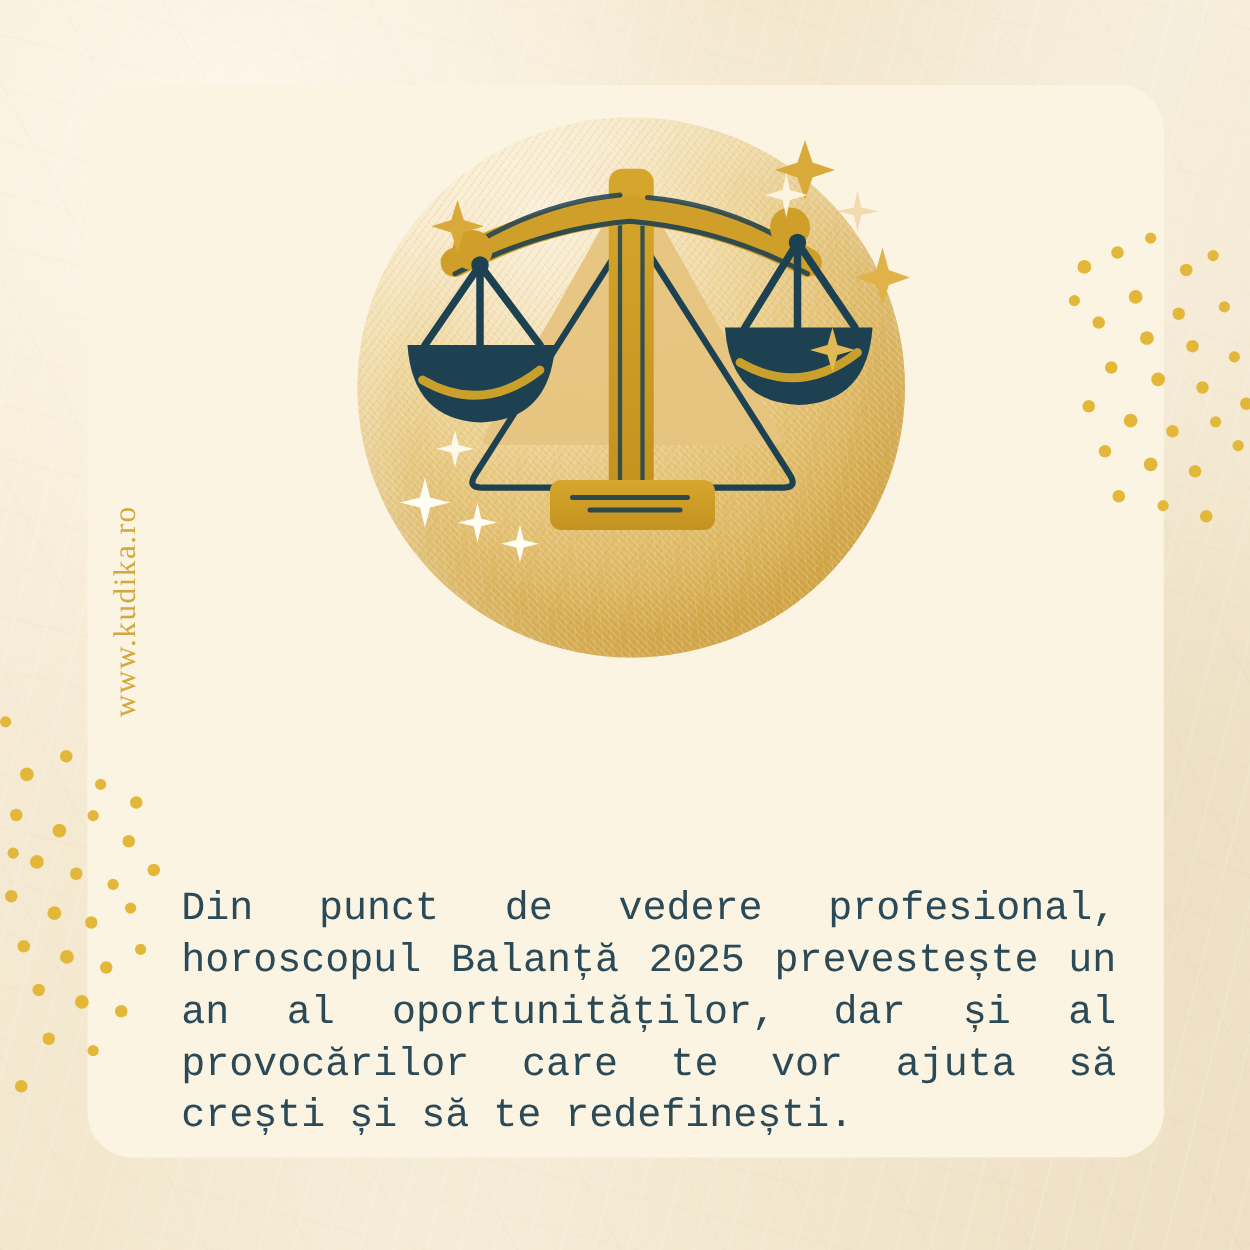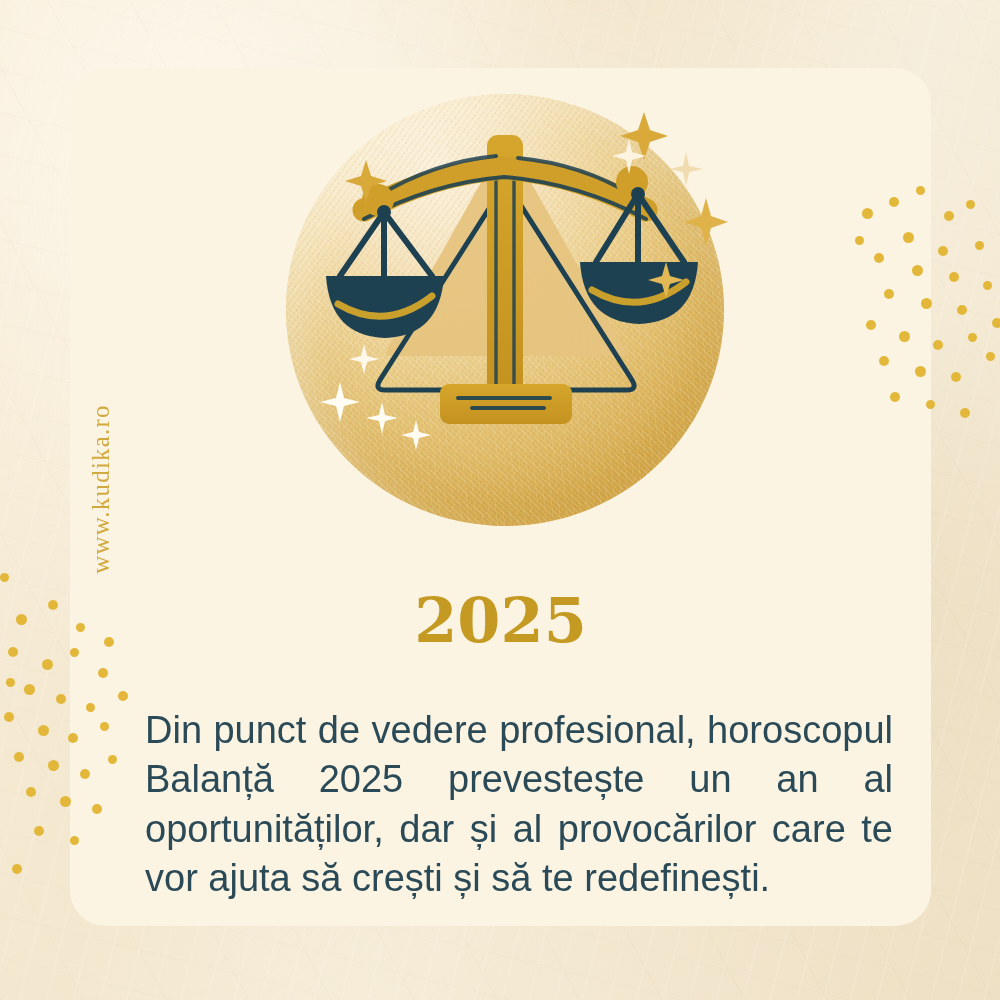--- a/index.html
+++ b/index.html
@@ -72,22 +72,22 @@
   }
   #year{
     position:absolute;left:70px;top:590px;width:861px;text-align:center;
     font-family:"DejaVu Serif",serif;
     font-weight:700;font-size:62px;line-height:1;color:#c59a23;
   }
 
   
   #body-copy{
     position:absolute;left:145px;top:706px;width:748px;
-    font-family:Liberation Sans, sans-serif;
-    font-size:38px;line-height:1.30;color:#2b4a57;
+    font-family:Liberation Mono, monospace;
+    font-size:32px;line-height:1.30;color:#2b4a57;
     text-align:justify;text-justify:inter-word;
     -webkit-hyphens:none;hyphens:none;
   }
 
   
   #site-url{
     position:absolute;left:-9px;top:475px;width:220px;
     transform:rotate(-90deg);transform-origin:center center;
     font-family:"Liberation Serif",serif;
     font-size:25px;letter-spacing:1.2px;color:#d2a93e;
@@ -213,17 +213,16 @@
       <path d="M404 62 L407 76 L421 79 L407 82 L404 96 L401 82 L387 79 L401 76 Z" fill="#f0dcae"></path>
       <path d="M347 48 L350 62 L364 66 L350 70 L347 84 L344 70 L330 66 L344 62 Z" fill="#fdf6e4" opacity=".95"></path>
 
       <path d="M58 292 L62 308 L78 312 L62 316 L58 332 L54 316 L38 312 L54 308 Z" fill="#fffdf4"></path>
       <path d="M100 312 L103 325 L116 328 L103 331 L100 344 L97 331 L84 328 L97 325 Z" fill="#fffdf4"></path>
       <path d="M134 330 L137 342 L149 345 L137 348 L134 360 L131 348 L119 345 L131 342 Z" fill="#fffdf4"></path>
       <path d="M82 254 L85 266 L97 269 L85 272 L82 284 L79 272 L67 269 L79 266 Z" fill="#fffdf4" opacity=".9"></path>
     </svg>
   </div>
 
-  <div id="year">2025</div>
   <div id="body-copy">Din punct de vedere profesional, horoscopul Balanță 2025 prevestește un an al oportunităților, dar și al provocărilor care te vor ajuta să crești și să te redefinești.</div>
   <div id="site-url">www.kudika.ro</div>
 
 </div>
 
 </body></html>

